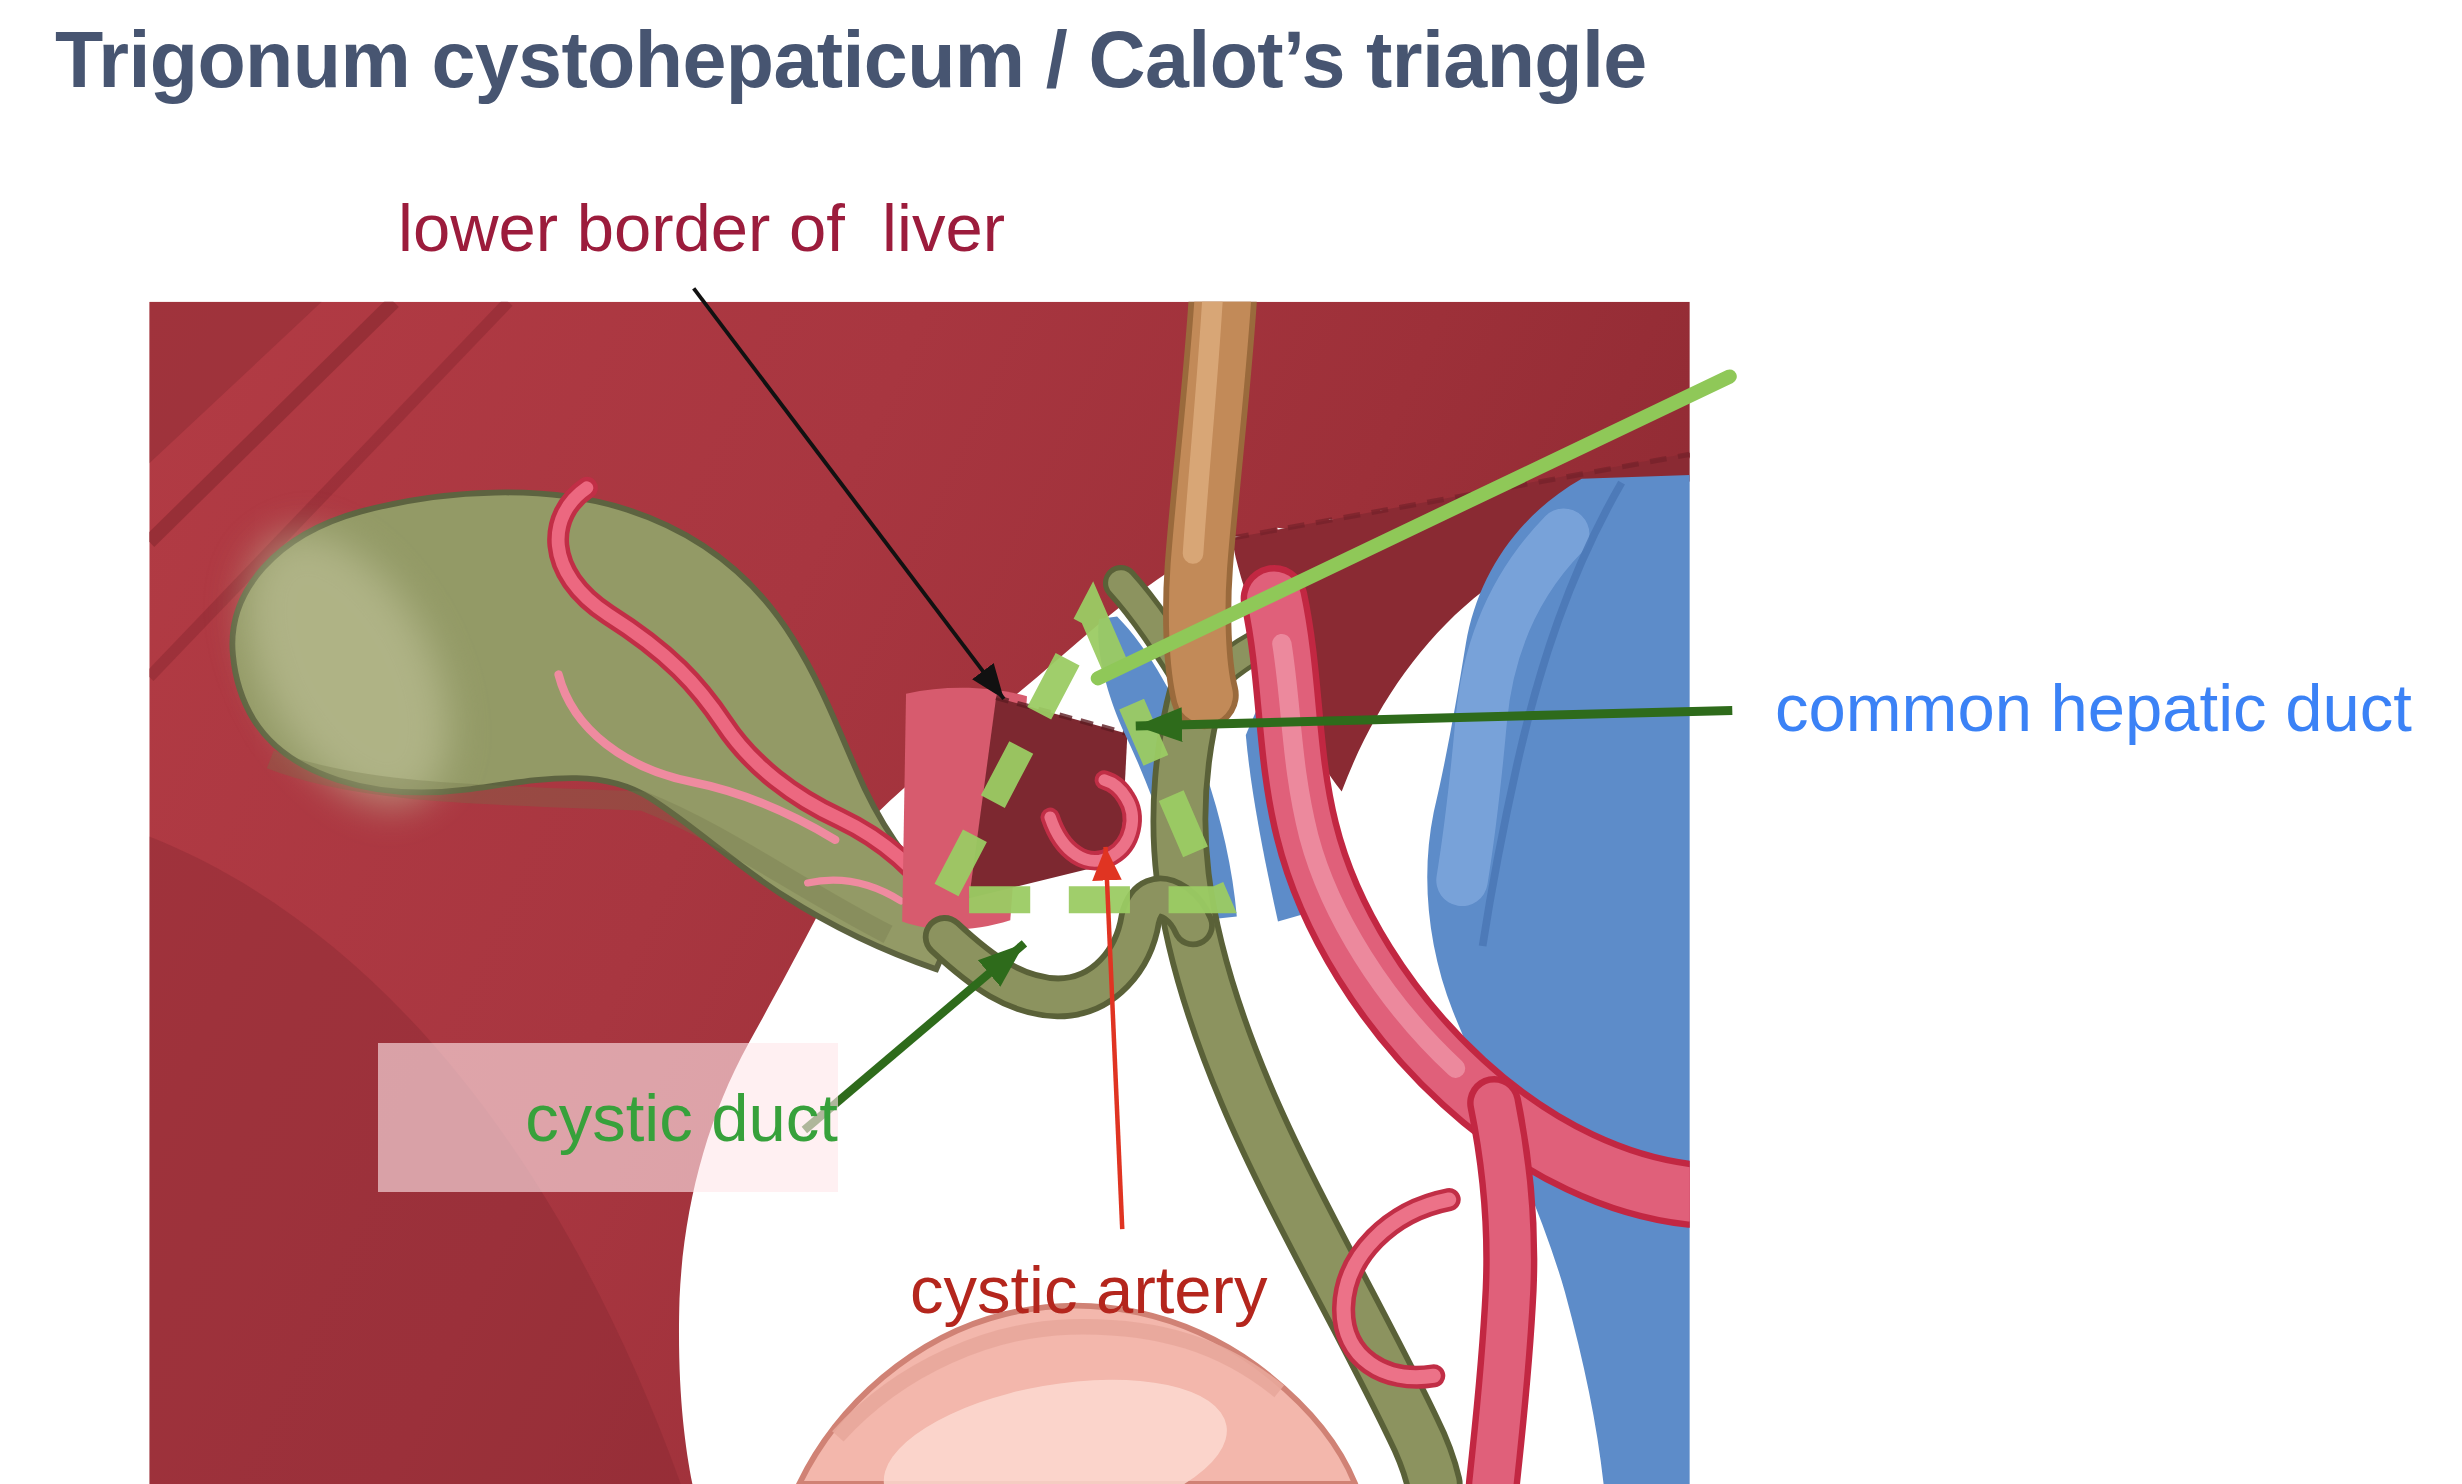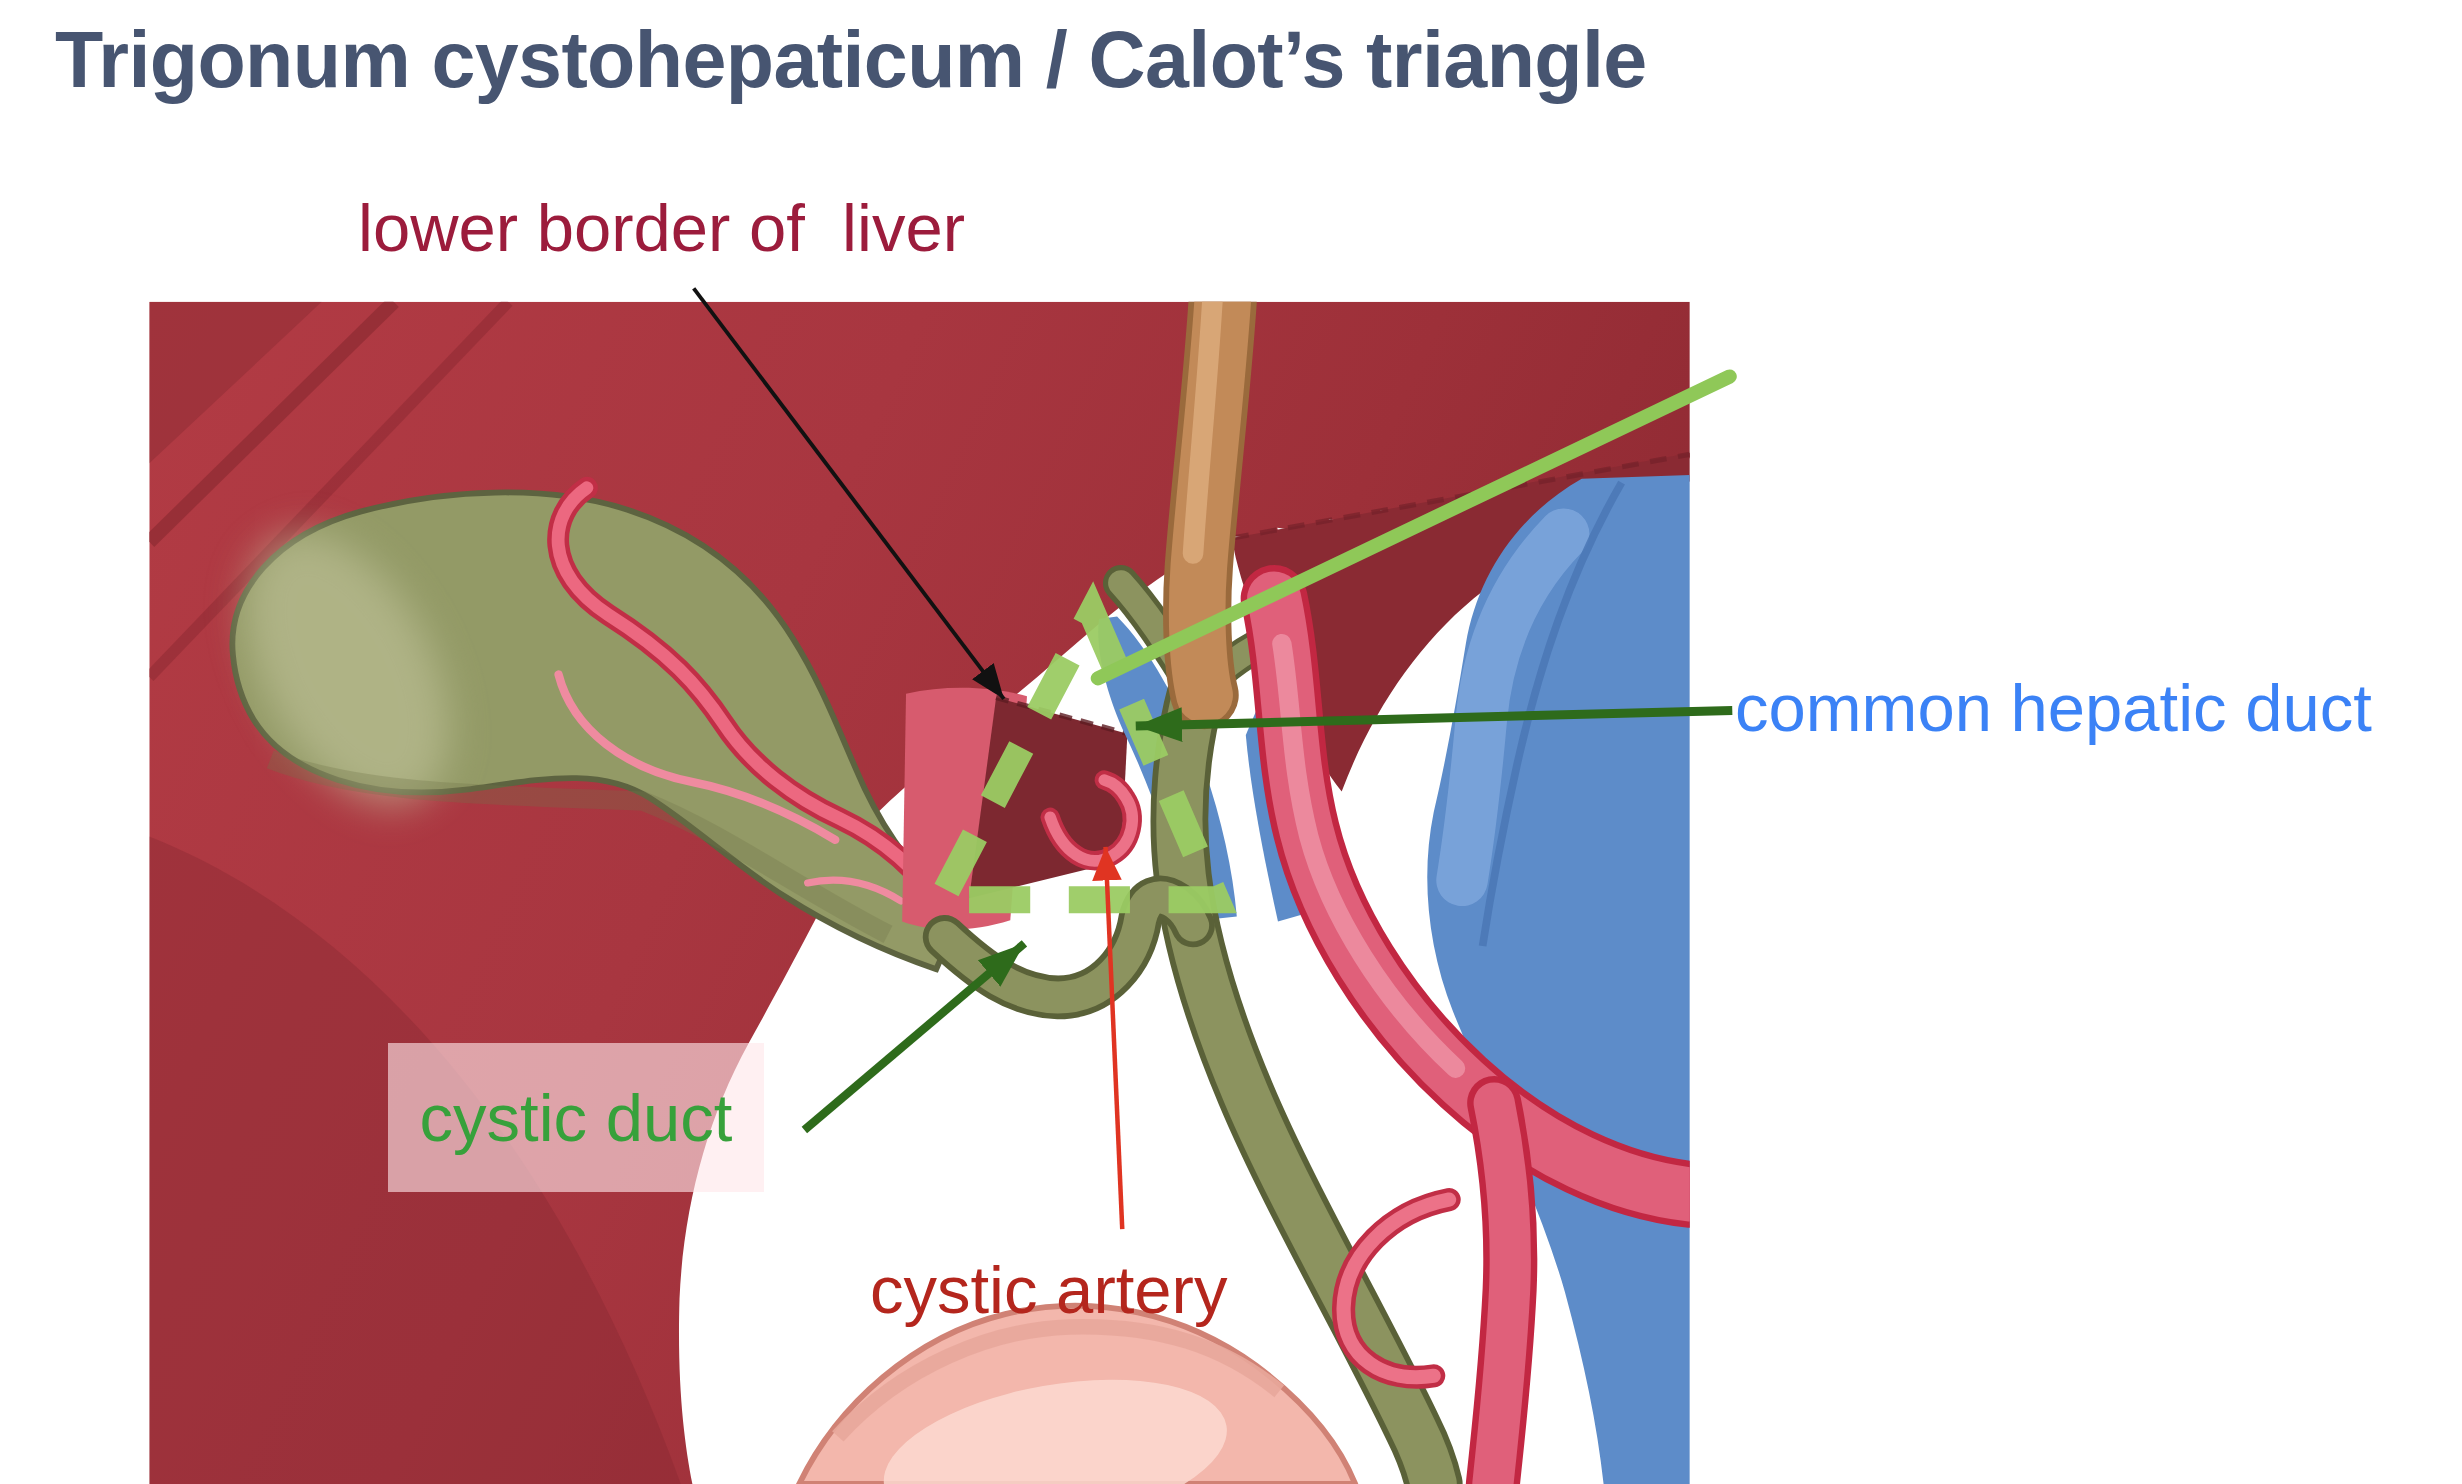--- a/index.html
+++ b/index.html
@@ -9,29 +9,29 @@
     background:#ffffff;
     overflow:hidden;
     font-family:"Liberation Sans", sans-serif;
     padding-left:32px;
   }
   .title{
     position:absolute;left:55px;top:14px;
     font-size:79px;font-weight:bold;letter-spacing:-0.6px;
     color:#475571;white-space:pre;
   }
-  .lbl{position:absolute;font-size:67px;line-height:1.15;white-space:pre;}
+  .lbl{position:absolute;font-size:67px;line-height:1.15;white-space:pre;margin-left:40px;}
   .lbl-lower-border{left:358px;top:189px;color:#9c1c3c;}
   .lbl-calot{left:1730px;top:358px;color:#92d050;font-weight:bold;font-size:70px;}
   .lbl-chd{left:1735px;top:669px;color:#3b82f6;}
   .lbl-cystic-artery{left:870px;top:1251px;color:#b4261d;}
   .cystic-duct-box{
-    position:absolute;left:388px;top:1043px;width:376px;height:149px;
+    position:absolute;left:378px;top:1043px;width:460px;height:149px;
     background:rgba(255,230,234,0.62);
-    display:flex;align-items:center;justify-content:center;
+    display:flex;align-items:center;justify-content:flex-end;
   }
   .cystic-duct-box span{color:#37a13b;font-size:67px;white-space:pre;}
   svg{position:absolute;left:0;top:0;}
 </style>
 </head>
 <body>
 
 <div id="stage">
 
   <svg width="2462" height="1484" viewBox="0 0 3826 2306">

